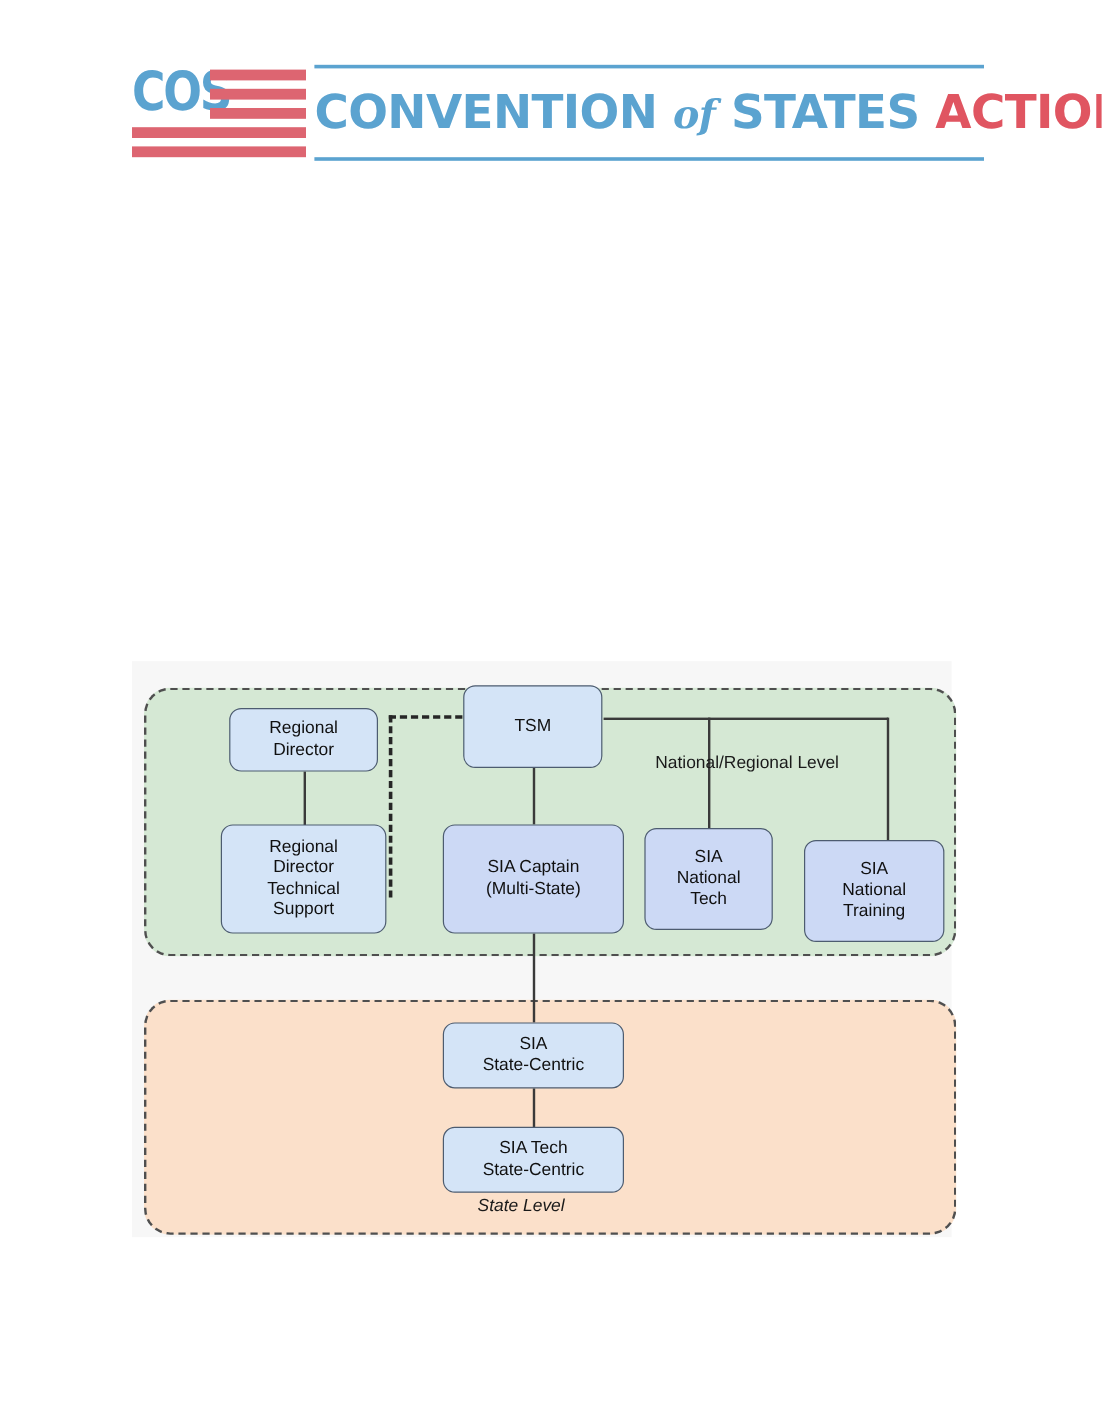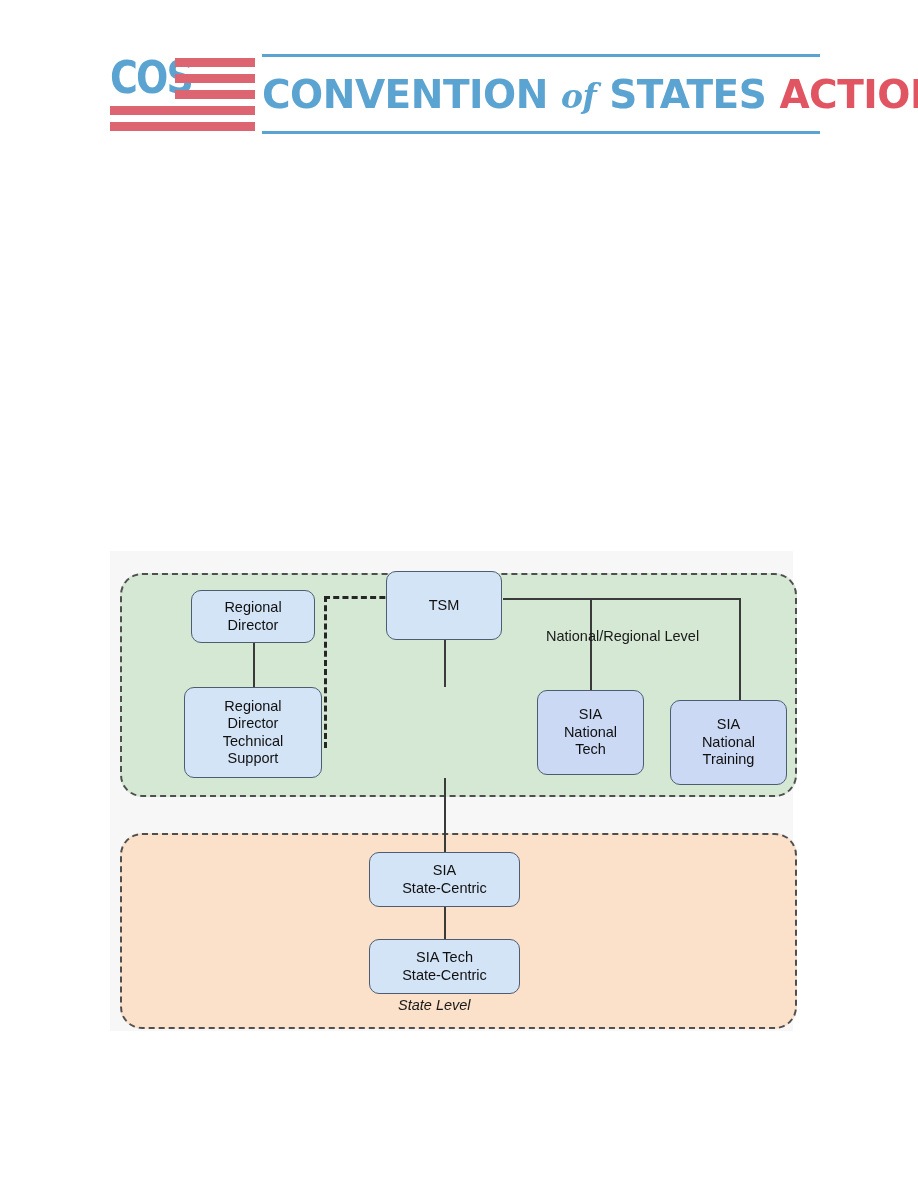--- a/index.html
+++ b/index.html
@@ -218,20 +218,22 @@
   <div class="node lightblue" id="node-tsm" style="left:276px; top:20px; width:116px; height:69px;">TSM</div>
 
   <div class="node lightblue" id="node-regional-director" style="left:81px; top:39px; width:124px; height:53px;">Regional
 Director</div>
 
   <div class="node lightblue" id="node-rd-tech-support" style="left:74px; top:136px; width:138px; height:91px;">Regional
 Director
 Technical
 Support</div>
 
+  <div class="node periwinkle" id="node-sia-captain" style="left:259px; top:136px; width:151px; height:91px;">SIA Captain
+(Multi-State)</div>
 
   <div class="node periwinkle" id="node-sia-national-tech" style="left:427px; top:139px; width:107px; height:85px;">SIA
 National
 Tech</div>
 
   <div class="node periwinkle" id="node-sia-national-training" style="left:560px; top:149px; width:117px; height:85px;">SIA
 National
 Training</div>
 
   <div class="node lightblue" id="node-sia-state-centric" style="left:259px; top:301px; width:151px; height:55px;">SIA

